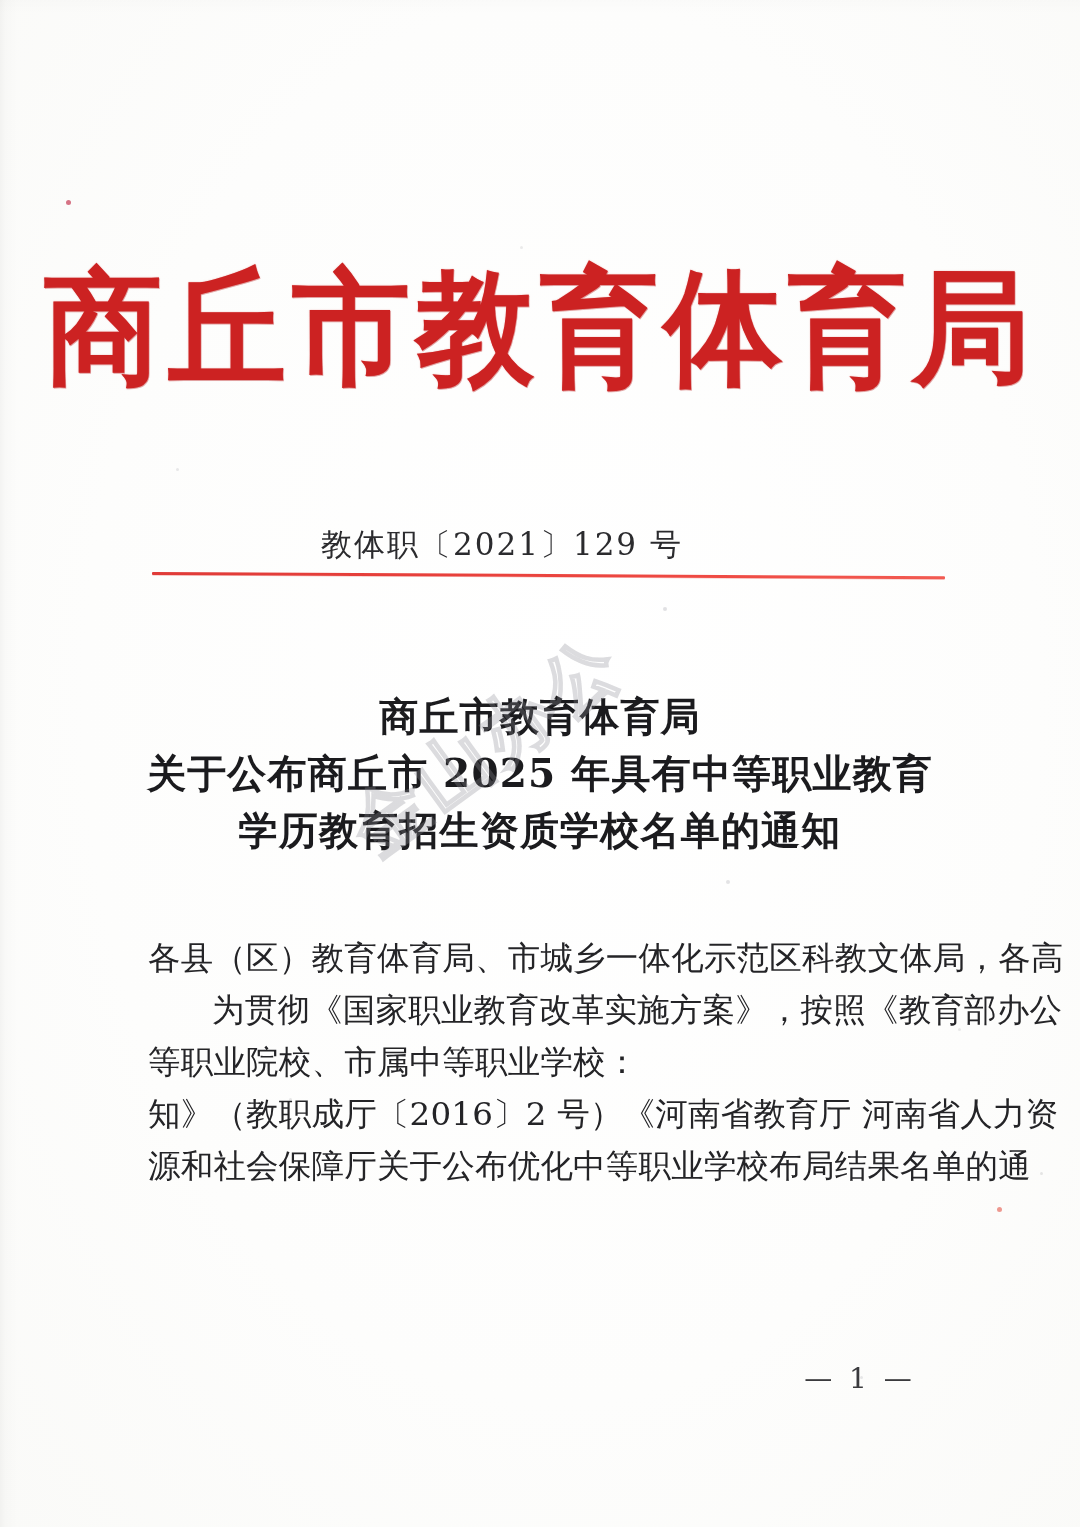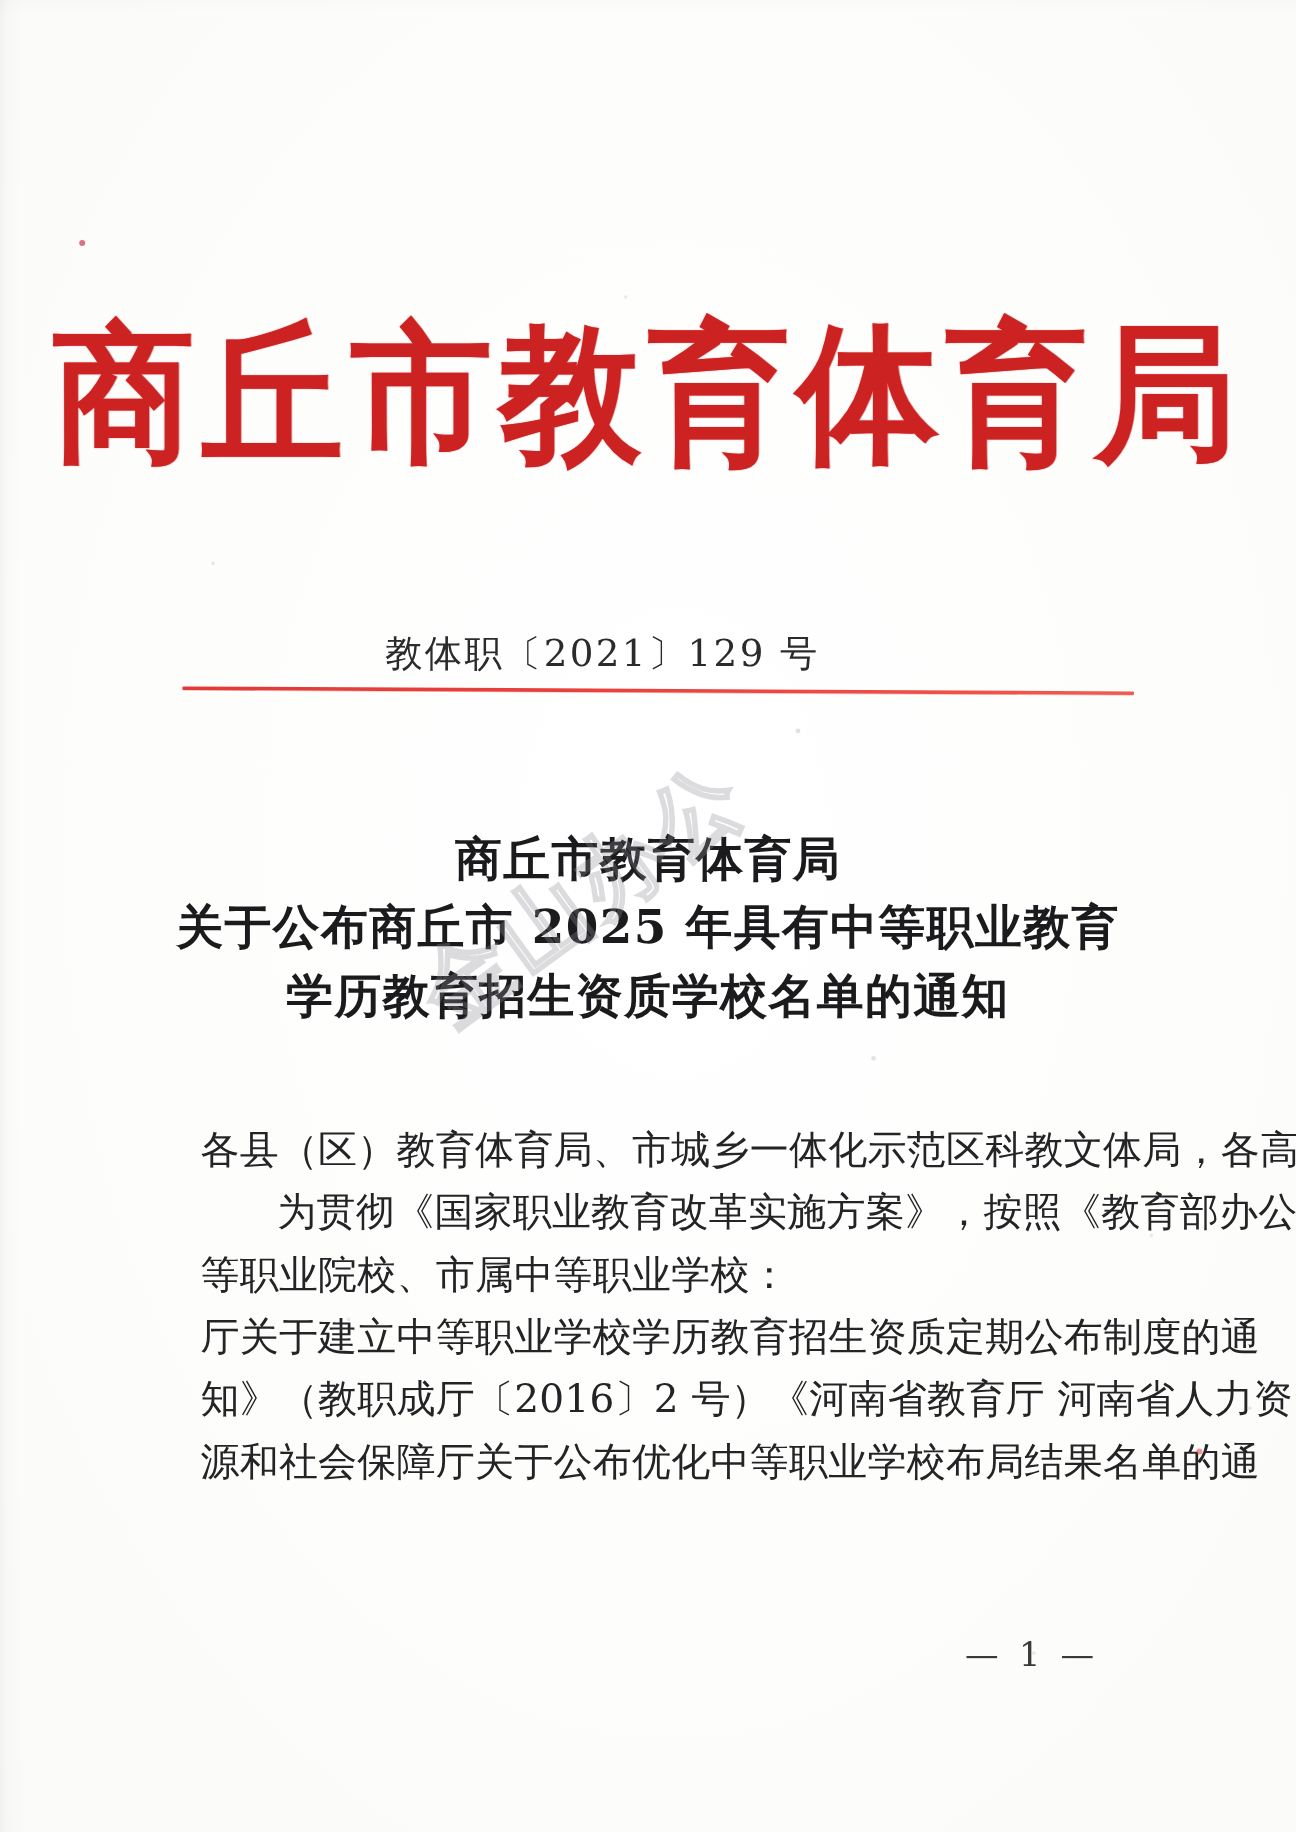--- a/index.html
+++ b/index.html
@@ -138,21 +138,20 @@
     white-space: nowrap;
   }
 
   
   #body-block {
     position: absolute;
     left: 148px;
     top: 932px;
     width: 800px;
     z-index: 2;
-    margin-left: 19px;
   }
   #body-block .body-line {
     display: block;
     font-family: "DejaVu Serif", "Liberation Serif", serif;
     font-size: 32.5px;
     line-height: 52px;
     letter-spacing: 0.2px;
     color: #242427;
     white-space: nowrap;
   }
@@ -211,21 +210,20 @@
   <div id="title-block">
     <span class="title-line">商丘市教育体育局</span>
     <span class="title-line">关于公布商丘市 2025 年具有中等职业教育</span>
     <span class="title-line">学历教育招生资质学校名单的通知</span>
   </div>
 
   <div id="body-block">
     <span class="body-line">各县（区）教育体育局、市城乡一体化示范区科教文体局，各高</span>
     <span class="body-line indent">为贯彻《国家职业教育改革实施方案》，按照《教育部办公</span>
     <span class="body-line">等职业院校、市属中等职业学校：</span>
-    <span class="body-line">厅关于建立中等职业学校学历教育招生资质定期公布制度的通</span>
     <span class="body-line">知》（教职成厅〔2016〕2 号）《河南省教育厅  河南省人力资</span>
     <span class="body-line">源和社会保障厅关于公布优化中等职业学校布局结果名单的通</span>
   </div>
 
   <div id="page-footer">
     <span class="pf-text">— 1 —</span>
   </div>
 
   <span class="speck" style="left:66px;  top:200px;  width:5px;  height:5px; background:rgba(190,30,60,0.62);"></span>
   <span class="speck" style="left:997px; top:1207px; width:5px;  height:5px; background:rgba(225,70,55,0.55);"></span>

